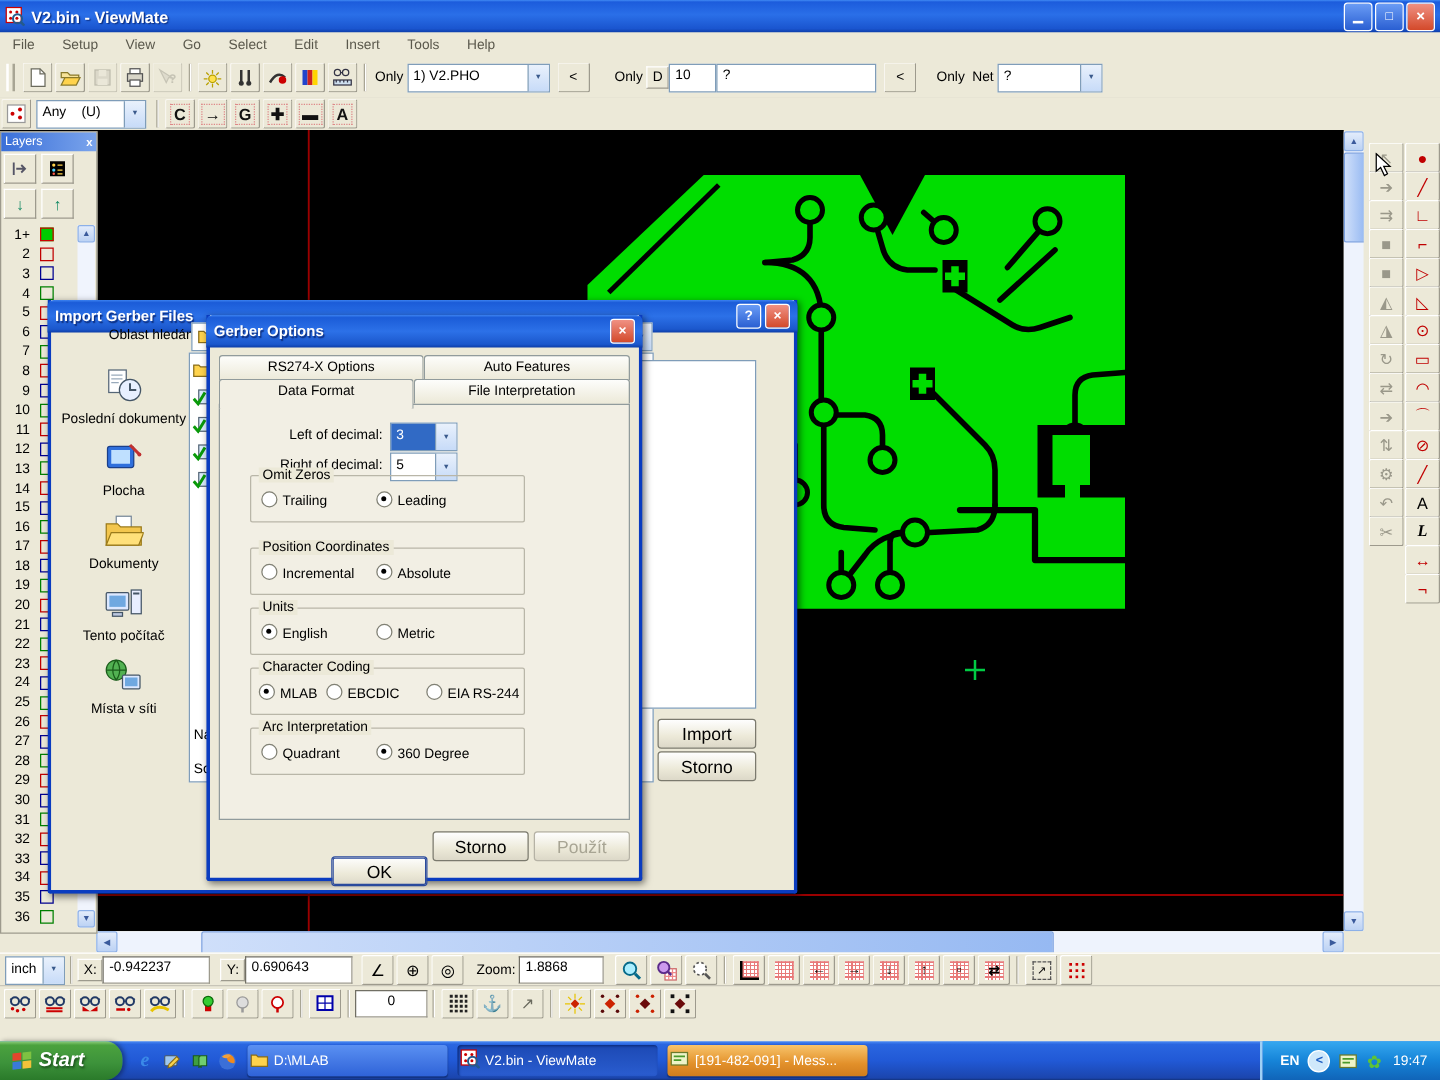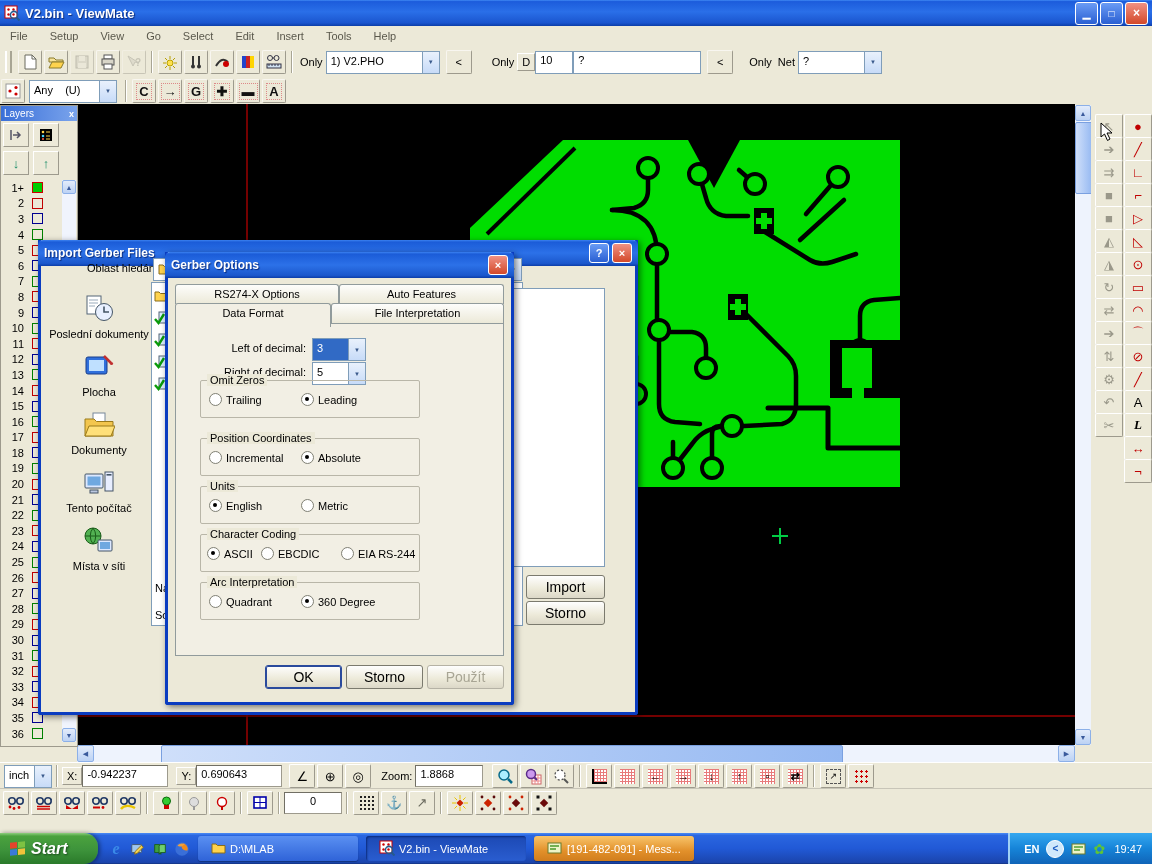--- a/index.html
+++ b/index.html
@@ -96,21 +96,21 @@
     border-radius:0 0 3px 3px;box-shadow:2px 2px 6px rgba(0,0,0,.5);}
   .dtitle{height:26px;margin:0 -3px;background:linear-gradient(180deg,#3c82f0 0%,#1b5cd8 8%,#2c71e8 50%,#1b57cc 90%,#0c3da8 100%);
     border-radius:5px 5px 0 0;display:flex;align-items:center;color:#fff;font-weight:bold;
     font-size:12px;padding:0 6px;text-shadow:1px 1px 1px #0a2a7a;}
   .dbtn{width:18px;height:18px;border-radius:3px;border:1px solid #fff;color:#fff;font-weight:bold;
     font-size:11px;display:flex;align-items:center;justify-content:center;text-shadow:none;
     background:linear-gradient(180deg,#6a9cf5,#2a5fd2);}
   .dbtn.close{background:linear-gradient(180deg,#f09183,#d3492a);}
   .xpbtn{background:linear-gradient(180deg,#fefefe,#ece9d8 60%,#dcd8c8);border:1px solid #7b7a6e;
     border-radius:3px;display:flex;align-items:center;justify-content:center;font-size:14px;color:#000;}
-  .xpbtn.default{box-shadow:0 0 0 1px #2a4a9c inset;border-color:#2a4a9c;}
+  .xpbtn.default{box-shadow:0 0 0 1px #2a4a9c inset;border-color:#2a4a9c;margin-top:20px;}
   .xpbtn.disabled{color:#a8a594;border-color:#b5b2a5;}
   .groupbox{position:absolute;border:1px solid #b9b6a8;border-radius:2px;}
   .groupbox .legend{position:absolute;top:-7px;left:6px;background:#ece9d8;padding:0 3px;}
   .radio{width:11px;height:11px;border-radius:50%;background:#fff;border:1px solid #808074;
     display:inline-block;position:relative;margin-right:4px;vertical-align:-2px;}
   .radio.on::after{content:"";position:absolute;left:3px;top:3px;width:4px;height:4px;
     border-radius:50%;background:#000;}
   .ropt{position:absolute;white-space:nowrap;}
   .tab{position:absolute;background:linear-gradient(180deg,#fdfdfb,#ece9d8);
     border:1px solid #919b9c;border-bottom:none;border-radius:3px 3px 0 0;text-align:center;
@@ -125,21 +125,21 @@
     background:linear-gradient(180deg,#4b8cf5 0%,#2a66e0 8%,#2159d6 50%,#1b45ad 95%,#12327e 100%);
     display:flex;color:#fff;}
   #startbtn{height:31px;width:98px;border-radius:0 14px 14px 0;
     background:linear-gradient(180deg,#8fce7e 0%,#4ba23e 10%,#3d933b 55%,#2a7a2a 100%);
     display:flex;align-items:center;gap:6px;padding-left:10px;box-sizing:border-box;
     font-style:italic;font-weight:bold;font-size:16px;text-shadow:1px 1px 2px #1a4a1a;
     box-shadow:2px 0 4px rgba(0,0,0,.4);}
   .flag{display:grid;grid-template-columns:7px 7px;grid-template-rows:6px 6px;gap:1px;transform:skewY(-6deg);}
   .flag i{display:block;}
   .task{height:25px;width:160px;margin-left:8px;border-radius:3px;display:flex;align-items:center;
-    gap:4px;padding:0 13px;box-sizing:border-box;white-space:nowrap;overflow:hidden;
+    gap:4px;padding:0 2px;box-sizing:border-box;white-space:nowrap;overflow:hidden;
     background:linear-gradient(180deg,#5a90f2,#2f63d8);box-shadow:0 1px 1px #12327e;font-size:11px;}
   .task.active{background:linear-gradient(180deg,#1c49b4,#2a5dd0);box-shadow:inset 1px 1px 2px #0a2a7a;}
   .task.alert{background:linear-gradient(180deg,#f8c46a,#e2902a 60%,#d07d1d);}
   #tray{margin-left:auto;height:31px;display:flex;align-items:center;gap:7px;padding:0 10px 0 14px;
     background:linear-gradient(180deg,#35a8f0 0%,#1684d8 50%,#1064b8 100%);
     border-left:2px solid #9fd0f5;}
   .trayicon{width:16px;height:16px;display:flex;align-items:center;justify-content:center;}
   .ellip{text-overflow:ellipsis;overflow:hidden;}
 </style>
 </head>
@@ -1091,21 +1091,21 @@
             <label class="ropt" style="left: 8px; top: 12px;"><span class="radio"></span><span>Incremental</span></label>
             <label class="ropt" style="left: 100px; top: 12px;"><span class="radio on"></span><span>Absolute</span></label>
           </div>
           <div class="groupbox" style="left: 24px; top: 162px; width: 218px; height: 36px;">
             <span class="legend">Units</span>
             <label class="ropt" style="left: 8px; top: 12px; text-align: right;"><span class="radio on"></span><span>English</span></label>
             <label class="ropt" style="left: 100px; top: 12px;"><span class="radio"></span><span>Metric</span></label>
           </div>
           <div class="groupbox" style="left: 24px; top: 210px; width: 218px; height: 36px;">
             <span class="legend">Character Coding</span>
-            <label class="ropt" style="left: 6px; top: 12px;"><span class="radio on"></span><span>ASCII</span></label>
+            <label class="ropt" style="left: 6px; top: 12px;"><span class="radio on"></span><span>MLAB</span></label>
             <label class="ropt" style="left: 60px; top: 12px;"><span class="radio"></span><span>EBCDIC</span></label>
             <label class="ropt" style="left: 140px; top: 12px;"><span class="radio"></span><span>EIA RS-244</span></label>
           </div>
           <div class="groupbox" style="left: 24px; top: 258px; width: 218px; height: 36px;">
             <span class="legend">Arc Interpretation</span>
             <label class="ropt" style="left: 8px; top: 12px;"><span class="radio"></span><span>Quadrant</span></label>
             <label class="ropt" style="left: 100px; top: 12px;"><span class="radio on"></span><span>360 Degree</span></label>
           </div>
         </div>
     </div>

